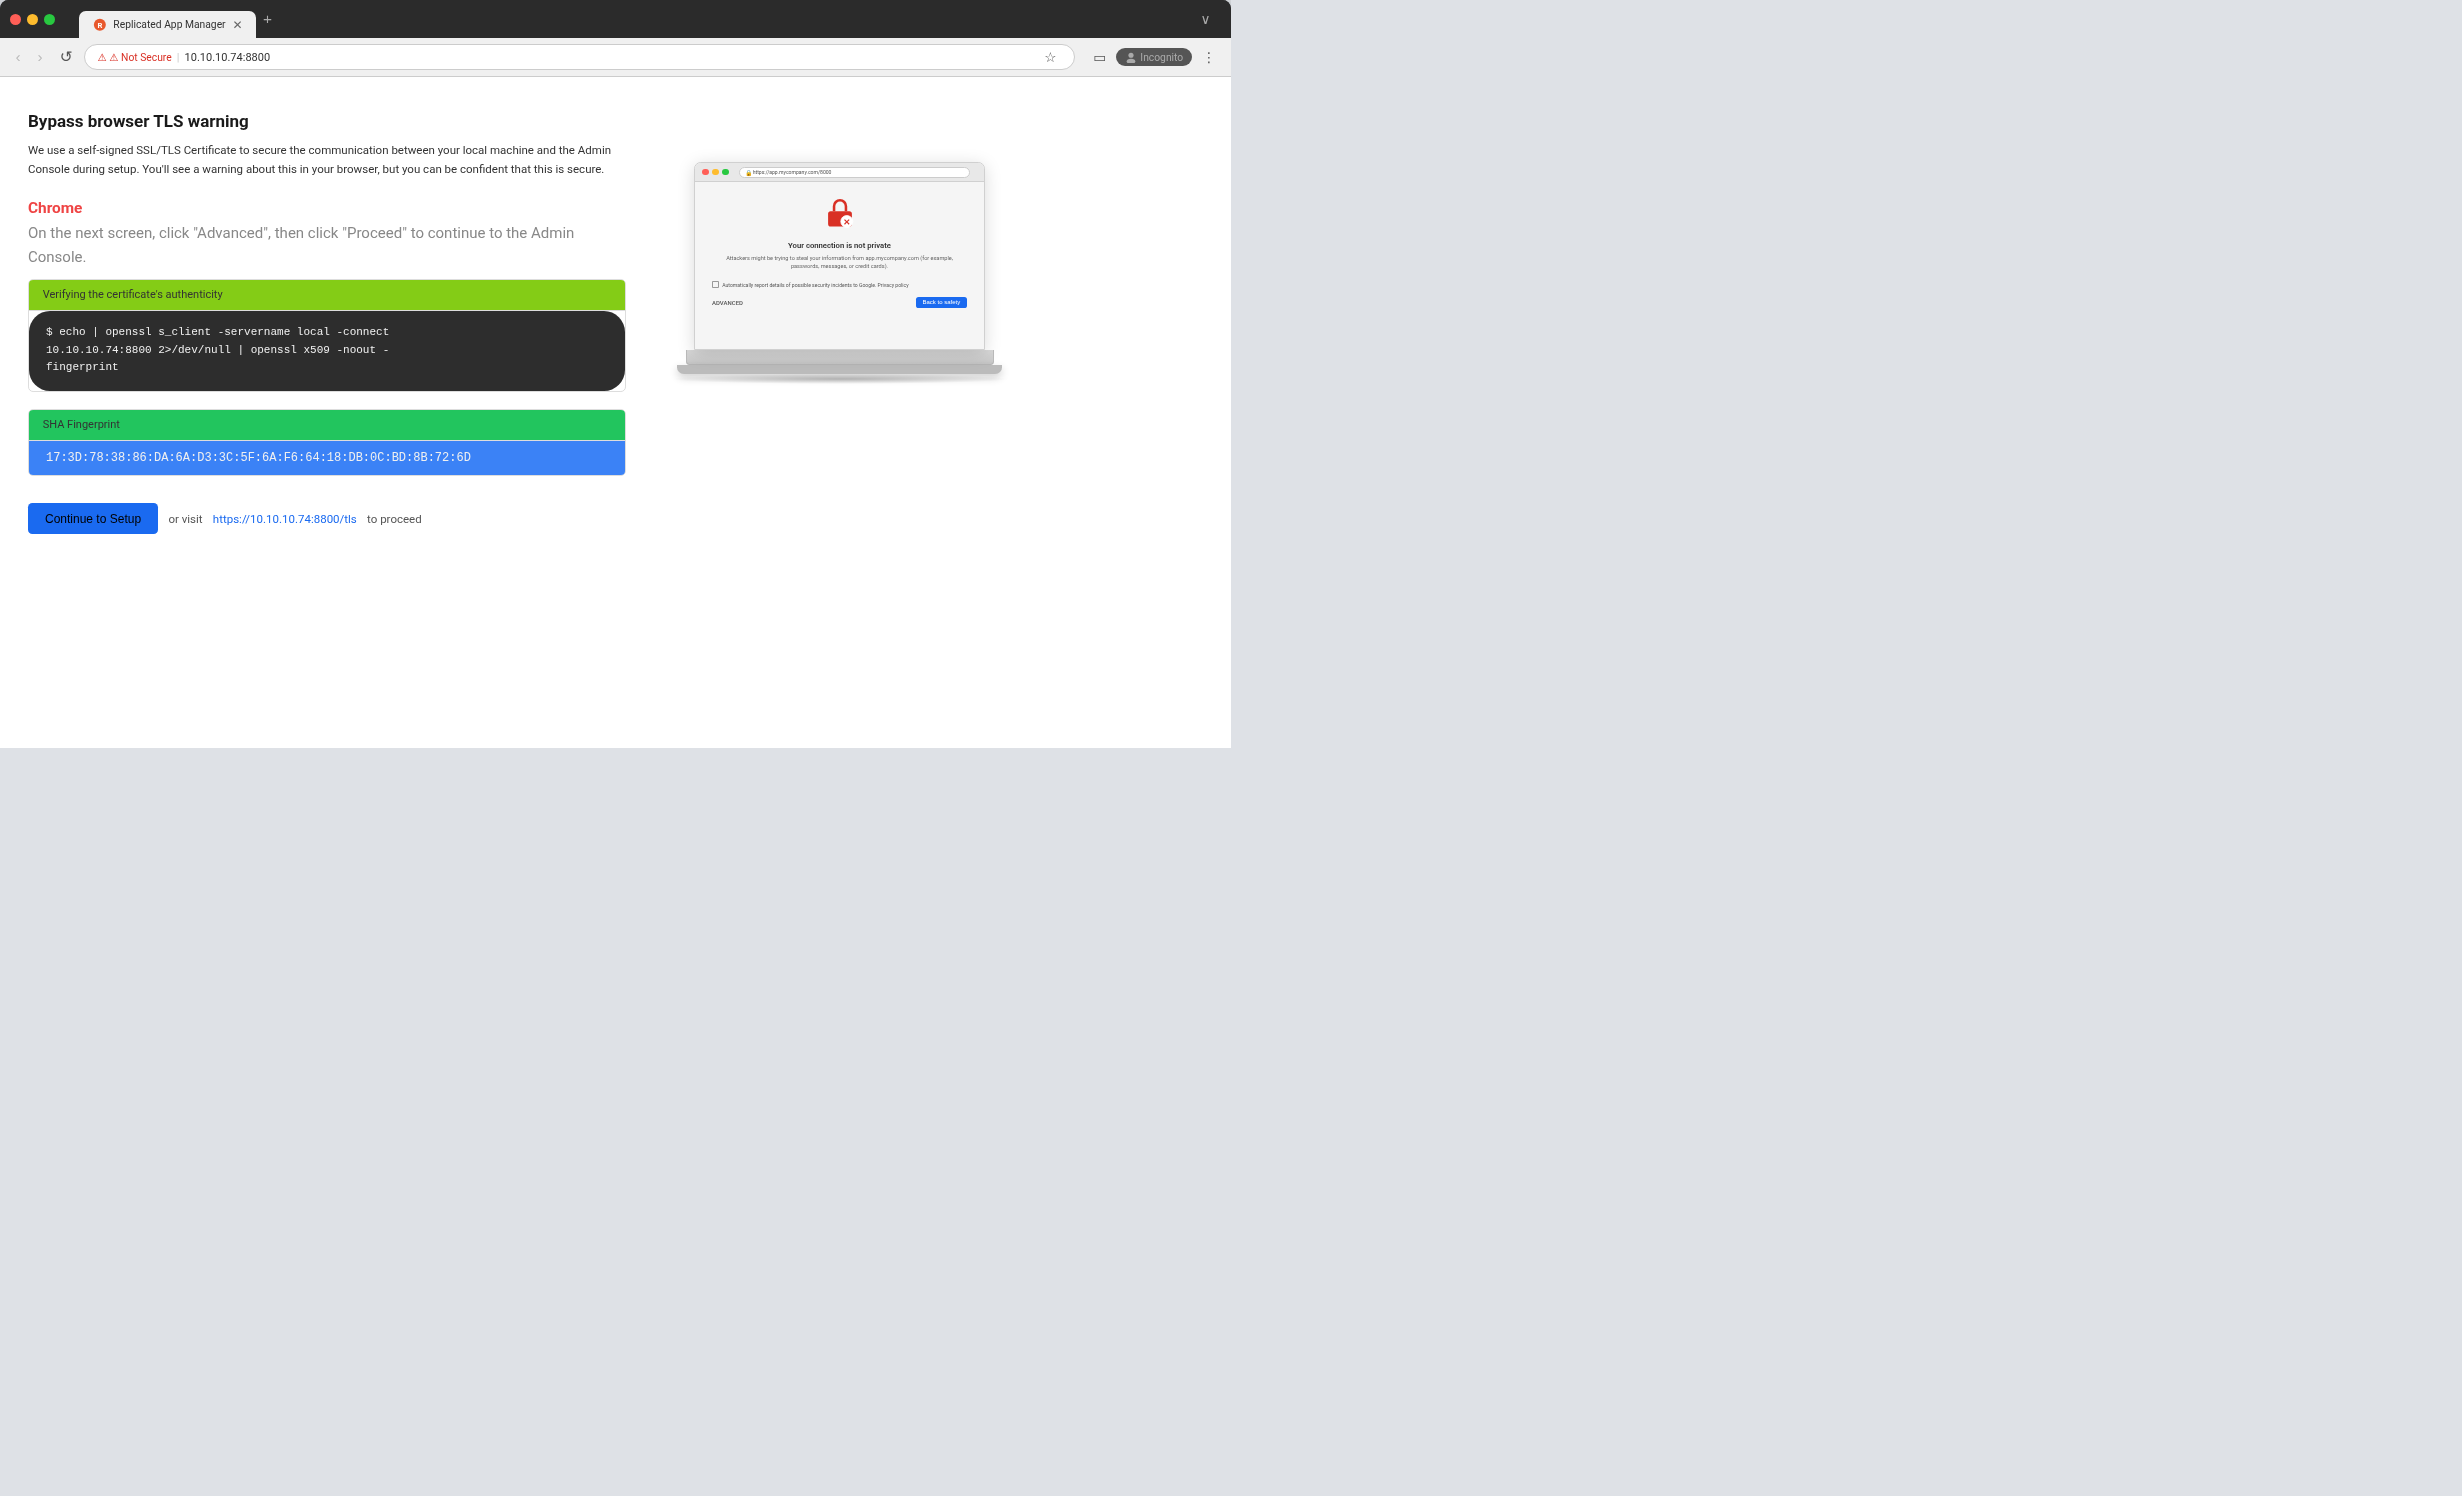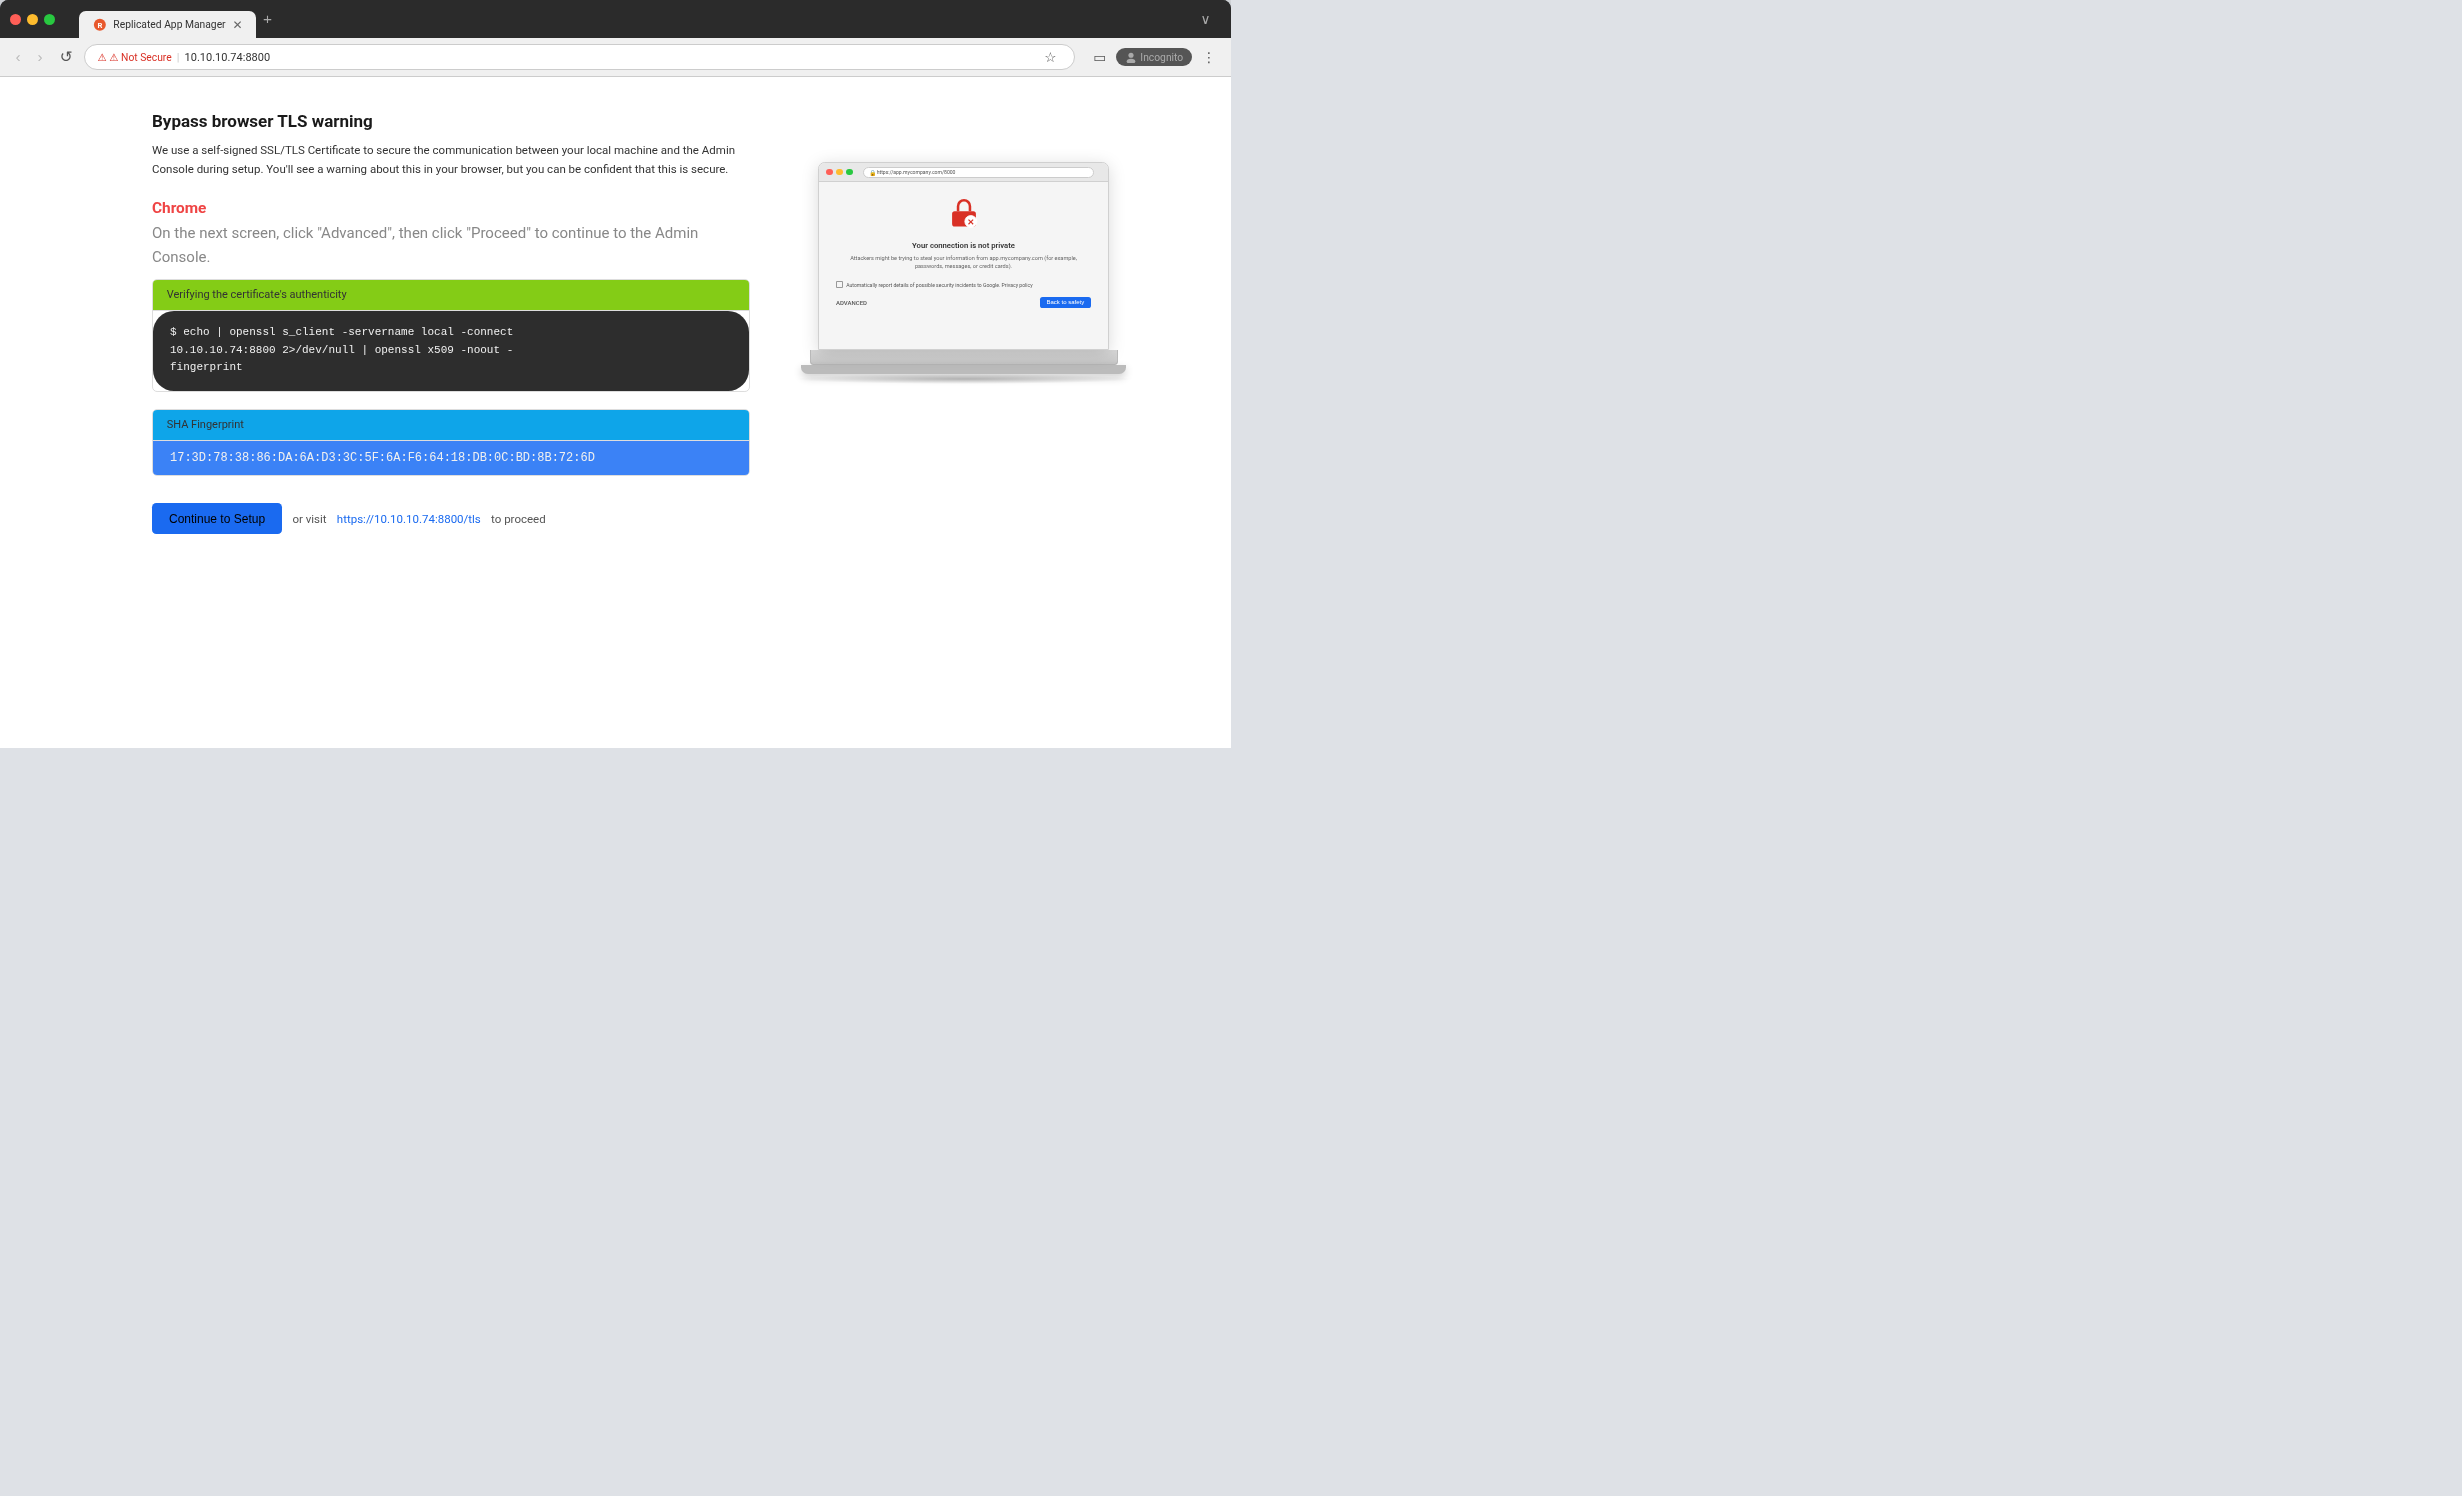--- a/index.html
+++ b/index.html
@@ -183,24 +183,23 @@
       background: #555;
       border-radius: 10.3px;
       padding: 2.6px 8.5px;
     }
 
     
     .page-content {
       background: white;
       flex: 1;
       overflow-y: auto;
-      padding: 34px 88px;
+      padding: 34px 28px;
       display: flex;
       gap: 34px;
-      justify-content: flex-end;
     }
 
     .page-left {
       flex: 1;
       max-width: 598px;
     }
 
     .page-right {
       flex: 0 0 359px;
       display: flex;
@@ -263,21 +262,21 @@
     }
 
     .sha-box {
       border: 0.9px solid #ddd;
       border-radius: 5.1px;
       overflow: hidden;
       margin-bottom: 27px;
     }
 
     .sha-header {
-      background: #0ea5e9;
+      background: #22c55e;
       padding: 8.5px 13.7px;
       font-size: 11px;
       color: #333;
       border-bottom: 0.9px solid #ddd;
     }
 
     .sha-value {
       background: #3b82f6;
       padding: 10.3px 17px;
       font-family: 'Courier New', monospace;

